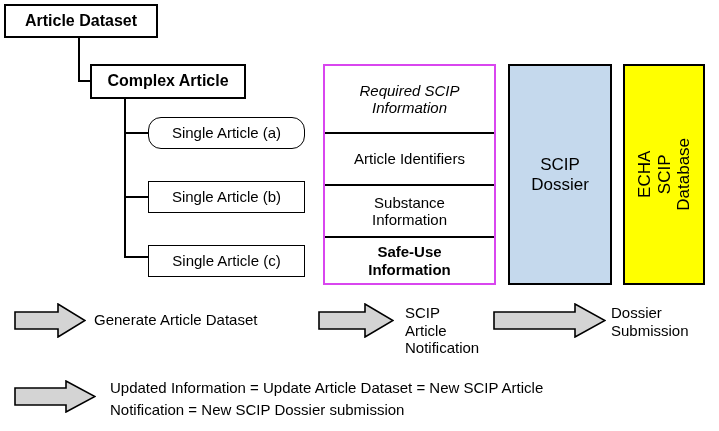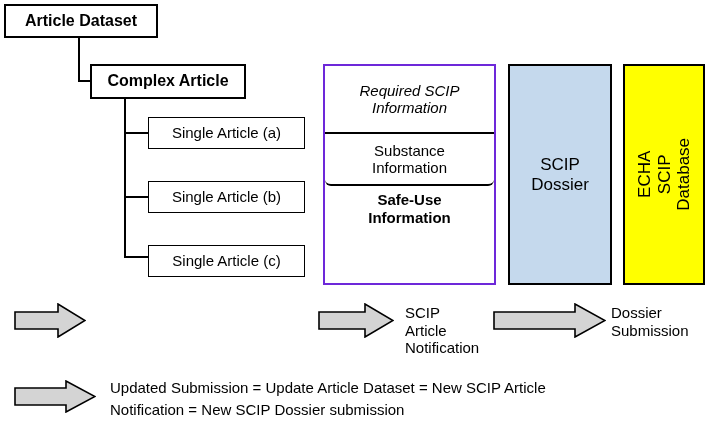--- a/index.html
+++ b/index.html
@@ -47,21 +47,21 @@
     left: 90px; top: 64px; width: 156px; height: 35px;
     font-size: 16px;
   }
   .single-article {
     left: 148px;
     width: 157px;
     height: 32px;
     border-width: 1px;
     font-size: 15px;
   }
-  #box-single-a { top: 117px; }
+  #box-single-a { top: 117px; border-radius: 13px; }
   #box-single-b { top: 181px; }
   #box-single-c { top: 245px; }
 
   
   .line {
     position: absolute;
     background: #000000;
   }
   
   #conn-ad-v  { left: 78px;  top: 38px;  width: 2px;  height: 44px; }
@@ -74,40 +74,41 @@
   #conn-sa-a  { top: 132px; }
   #conn-sa-b  { top: 196px; }
   #conn-sa-c  { top: 256px; }
 
   
   #scip-table {
     position: absolute;
     left: 323px; top: 64px;
     width: 173px; height: 221px;
     box-sizing: border-box;
-    border: 2px solid #6d28d9;
+    border: 2px solid #d946ef;
     background: #ffffff;
     display: flex;
     flex-direction: column;
+    justify-content: flex-end;
   }
   #scip-table .trow {
     box-sizing: border-box;
     display: flex;
     align-items: center;
     justify-content: center;
     text-align: center;
     font-size: 15px;
     line-height: 1.14;
     white-space: pre-line;
     border-bottom: 2px solid #000000;
   }
   #scip-table .trow:last-child { border-bottom: none; font-weight: bold; }
   #scip-row-header { height: 68px; font-style: italic; }
   #scip-row-1 { height: 52px; }
-  #scip-row-2 { height: 52px; border-radius: 6px; }
+  #scip-row-2 { height: 52px; }
   #scip-row-3 { height: 45px; }
 
   
   #box-scip-dossier {
     left: 508px; top: 64px; width: 104px; height: 221px;
     font-size: 17px;
   }
   #box-echa-db {
     left: 623px; top: 64px; width: 82px; height: 221px;
     font-size: 17px;
@@ -156,40 +157,42 @@
   <div class="line conn-stub" id="conn-sa-b"></div>
   <div class="line conn-stub" id="conn-sa-c"></div>
 
   <div class="box single-article" id="box-single-a">Single Article (a)</div>
   <div class="box single-article" id="box-single-c">Single Article (c)</div>
   <div class="box single-article" id="box-single-b">Single Article (b)</div>
 
   <div id="scip-table">
     <div class="trow" id="scip-row-header">Required SCIP
 Information</div>
+    <div class="trow" id="scip-row-1">Article Identifiers</div>
     <div class="trow" id="scip-row-2">Substance
 Information</div>
     <div class="trow" id="scip-row-3">Safe-Use
 Information</div>
   </div>
 
   <div class="box" id="box-scip-dossier" style="background: rgb(197, 217, 237);">SCIP
 Dossier</div>
 
   <div class="box" id="box-echa-db" style="background: rgb(255, 255, 0);">
     <span class="vert-text">ECHA SCIP
 Database</span>
   </div>
 
   <div class="arrow" id="arrow-generate" style="left:14px; top:303px;">
     <svg width="72" height="35" viewBox="0 0 72 35">
       <polygon points="1,9 44,9 44,1 71,17.5 44,34 44,26 1,26" fill="#d4d4d4" stroke="#000000" stroke-width="1.6" stroke-linejoin="miter"></polygon>
     </svg>
   </div>
 
+  <div class="label" id="label-generate">Generate Article Dataset</div>
 
   <div class="arrow" id="arrow-notification" style="left:318px; top:303px;">
     <svg width="76" height="35" viewBox="0 0 76 35">
       <polygon points="1,9 47,9 47,1 75,17.5 47,34 47,26 1,26" fill="#d4d4d4" stroke="#000000" stroke-width="1.6" stroke-linejoin="miter"></polygon>
     </svg>
   </div>
 
   <div class="label" id="label-scip-notif">SCIP
 Article
 Notification</div>
@@ -202,16 +205,16 @@
 
   <div class="label" id="label-dossier-sub">Dossier
 Submission</div>
 
   <div class="arrow" id="arrow-footer" style="left:14px; top:380px;">
     <svg width="82" height="33" viewBox="0 0 82 33">
       <polygon points="1,8 52,8 52,1 81,16.5 52,32 52,25 1,25" fill="#d4d4d4" stroke="#000000" stroke-width="1.6" stroke-linejoin="miter"></polygon>
     </svg>
   </div>
 
-  <div class="label" id="label-updated-info">Updated Submission = Update Article Dataset = New SCIP Article
+  <div class="label" id="label-updated-info">Updated Information = Update Article Dataset = New SCIP Article
 Notification = New SCIP Dossier submission</div>
 
 </div>
 
 </body></html>

